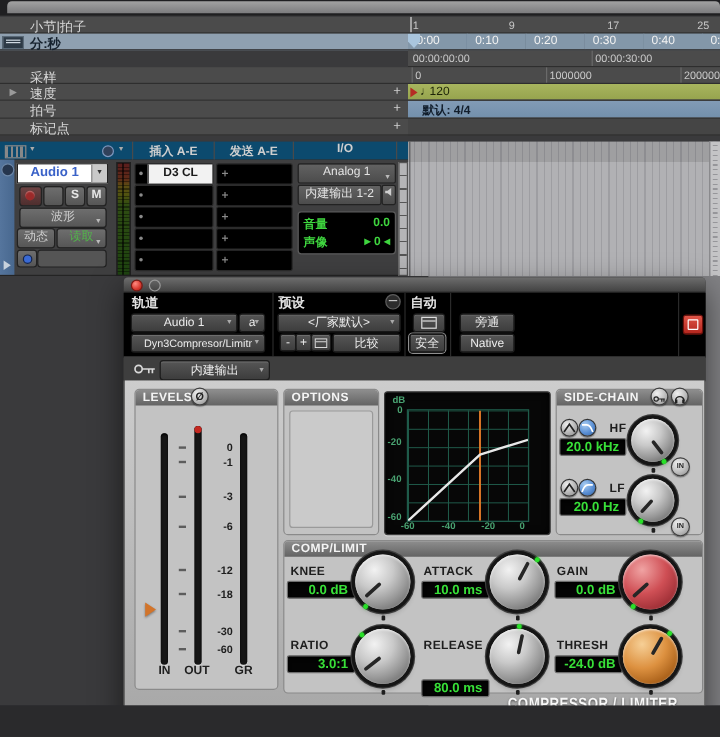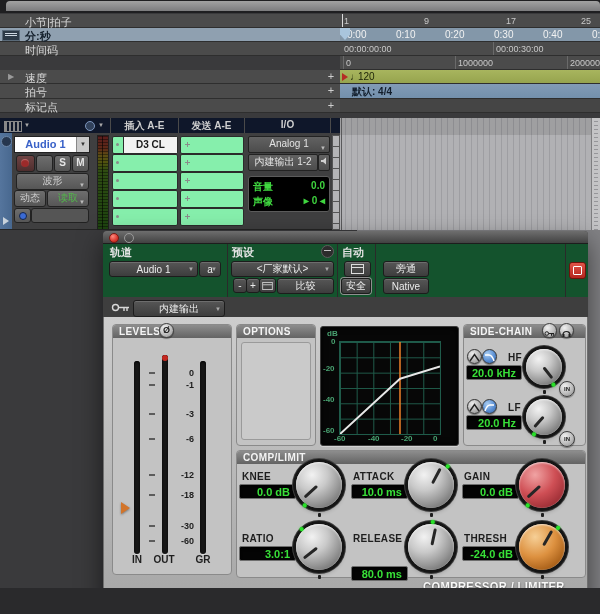--- a/index.html
+++ b/index.html
@@ -26,37 +26,37 @@
   .playflag{position:absolute;left:0;top:0;width:10px;height:12px;background:#a9c5dd;
        clip-path:polygon(0 0,100% 0,100% 55%,50% 100%,0 55%);}
   .tempobar{position:absolute;inset:0;background:linear-gradient(#a8b55e,#96a44e);color:#1d2408;font-size:10px;}
   .meterbar{position:absolute;inset:0;background:linear-gradient(#829bb6,#7390ac);color:#121e2c;font-size:10px;font-weight:bold;}
   .redtri{position:absolute;left:2px;top:3px;width:0;height:0;border-left:6px solid #b52c24;border-top:4px solid transparent;border-bottom:4px solid transparent;}
   .exp{position:absolute;left:8px;top:2px;color:#9a9a9a;font-size:8px;}
   .msicon{position:absolute;left:2px;top:2px;width:16px;height:9px;background:#2d3a46;border:1px solid #5a6a78;}
   .msicon:before{content:"";position:absolute;left:2px;top:2px;right:2px;height:1px;background:#cfd9e2;box-shadow:0 2px 0 #cfd9e2;}
 
   
-  .thead{left:0;top:118px;width:340px;height:15px;background:#0f172a;border-bottom:1px solid #1c1c1c;color:#cfcfcf;font-size:10px;font-weight:bold;}
+  .thead{left:0;top:118px;width:340px;height:15px;background:#0c4a6e;border-bottom:1px solid #1c1c1c;color:#cfcfcf;font-size:10px;font-weight:bold;}
   .thead .col{position:absolute;top:1px;text-align:center;}
   .cdiv{position:absolute;top:0;bottom:0;width:1px;background:#4a4a4a;}
   .trackrow{left:0;top:133px;width:340px;height:96px;background:#3f3f40;border-bottom:1px solid #242424;}
   .bluestrip{position:absolute;left:0;top:0;width:12px;height:96px;background:linear-gradient(90deg,#55759d,#48688f);}
   .namebox{position:absolute;left:14px;top:3px;width:74px;height:15px;background:#fff;border:1px solid #222;}
   .namebox .nm{position:absolute;left:0;right:13px;top:1px;text-align:center;color:#3a62c8;font-size:11px;font-weight:bold;}
   .namebox .dd2{position:absolute;right:0;top:0;bottom:0;width:12px;background:#c9c9c9;border-left:1px solid #888;color:#333;font-size:6px;text-align:center;line-height:14px;}
   .tbtn{position:absolute;height:15px;background:linear-gradient(#6e6e6e,#565656);border:1px solid #222;border-radius:3px;color:#e6e6e6;font-size:10px;font-weight:bold;text-align:center;line-height:14px;}
   .recbtn{background:linear-gradient(#6e4343,#4e2e2e);}
   .recdot{position:absolute;left:4px;top:3px;width:8px;height:8px;border-radius:50%;background:#9c2a2a;box-shadow:inset 0 1px 1px rgba(255,255,255,.3);}
   .ddg{position:absolute;right:3px;top:4px;color:#bbb;font-size:6px;}
   .trkmeter{position:absolute;left:97px;top:2px;width:10px;height:93px;border:1px solid #202020;
        background:linear-gradient(180deg,#5a1d1d 0%,#5e2a18 14%,#5c4c14 20%,#525310 28%,#2e4c12 38%,#1e4410 100%),#222;
        background-blend-mode:normal;}
   .trkmeter:before{content:"";position:absolute;inset:0;background:repeating-linear-gradient(180deg,rgba(0,0,0,.4) 0 1px,transparent 1px 3px),linear-gradient(90deg,transparent 0 4px,rgba(0,0,0,.6) 4px 5px,transparent 5px);}
-  .slot{position:absolute;height:16px;background:#86efac;border:1px solid #2b2b2b;border-radius:2px;}
+  .slot{position:absolute;height:16px;background:#000000;border:1px solid #2b2b2b;border-radius:2px;}
   .slot .dot{position:absolute;left:3px;top:6px;width:3px;height:3px;border-radius:50%;background:#8a8a8a;}
   .slot .iname{position:absolute;left:10px;top:0;right:0;bottom:0;background:#f2f2f2;color:#1a1a1a;font-size:10px;font-weight:bold;text-align:center;line-height:15px;border-left:1px solid #2b2b2b;}
   .scross{position:absolute;left:4px;top:5px;width:5px;height:5px;}
   .scross:before{content:"";position:absolute;left:2px;top:0;width:1px;height:5px;background:#8a8a8a;}
   .scross:after{content:"";position:absolute;left:0;top:2px;width:5px;height:1px;background:#8a8a8a;}
   .iobtn{position:absolute;height:15px;background:linear-gradient(#626262,#4c4c4c);border:1px solid #222;border-radius:2px;color:#e3e3e3;font-size:10px;text-align:center;line-height:14px;}
   .iobox{position:absolute;left:248px;top:43px;width:80px;height:34px;background:#000;border:1px solid #5c5c5c;border-radius:3px;color:#3fd63f;font-size:10px;font-weight:bold;}
   .iorow{position:absolute;left:4px;right:4px;height:14px;}
   .iorow .v{position:absolute;right:0;top:1px;}
   .iorow .l{position:absolute;left:0;top:1px;}
@@ -74,21 +74,21 @@
   .graybackdrop{left:357px;top:230px;width:243px;height:384px;background:#828285;}
 
   
   .plugin{left:103px;top:231px;width:485px;height:371px;border-radius:4px 4px 0 0;
        box-shadow:0 10px 26px rgba(0,0,0,.55);background:#3a3a3a;}
   .ptitle{position:absolute;left:0;top:0;right:0;height:12px;border-radius:4px 4px 0 0;
        background:linear-gradient(#6e6e6e,#424242);border-bottom:1px solid #1d1d1d;}
   .tl{position:absolute;top:2px;width:8px;height:8px;border-radius:50%;}
   .tl.red{left:6px;background:radial-gradient(circle at 35% 30%,#ff8a80,#d8382e 60%,#a32019);border:1px solid #7c1812;}
   .tl.gray{left:21px;background:transparent;border:1px solid #9a9a9a;}
-  .phdr{position:absolute;left:0;top:13px;right:0;height:53px;background:#14532d;border-bottom:1px solid #242424;}
+  .phdr{position:absolute;left:0;top:13px;right:0;height:53px;background:#000000;border-bottom:1px solid #242424;}
   .plab{position:absolute;color:#e2e2e2;font-size:11px;font-weight:bold;top:1px;}
   .pdiv{position:absolute;top:0;bottom:0;width:1px;background:#2a2a2a;}
   .dbtn{position:absolute;background:linear-gradient(#565656,#3d3d3d);border:1px solid #1c1c1c;border-radius:3px;
         color:#ececec;font-size:10px;box-shadow:inset 0 1px 0 rgba(255,255,255,.14);display:flex;align-items:center;justify-content:center;cursor:pointer;}
   .dbtn .dd{position:absolute;right:3px;top:50%;margin-top:-4px;color:#aaa;font-size:6px;line-height:8px;}
   .dbtn.sm{font-size:9px;}
   .safe{box-shadow:inset 0 1px 0 rgba(255,255,255,.14),0 0 0 1px #8f8f8f;}
   .target{position:absolute;background:linear-gradient(#e05548,#b3251d);border:1px solid #6e120c;border-radius:3px;}
   .target:before{content:"";position:absolute;left:3px;top:3px;right:3px;bottom:3px;border:1px solid #fff;border-radius:1px;}
   .winicon{width:11px;height:8px;border:1px solid #ddd;position:relative;}
@@ -149,22 +149,22 @@
       <div class="grab"></div>
     </div>
 
   <div class="abs rl-row" style="top:14px;height:13px;">
     <span class="lab">小节|拍子</span>
   </div>
   <div class="abs rl-row hl" style="top:28px;height:13px;">
     <span class="msicon"></span>
     <span class="lab">分:秒</span>
   </div>
-  <div class="abs rl-row" style="top:42px;height:13px;">
-    <span class="lab">时间码</span>
+  <div class="abs rl-row" style="top:56px;height:13px;">
+    <span class="lab">采样</span>
   </div>
   <div class="abs rl-row" style="top:70px;height:13px;">
     <span class="exp">▶</span>
     <span class="lab">速度</span>
     <span class="plus">+</span>
   </div>
   <div class="abs rl-row" style="top:84px;height:14px;">
     <span class="lab">拍号</span>
     <span class="plus">+</span>
   </div>
@@ -340,20 +340,24 @@
       <span class="plab" style="left:129px;">预设</span>
       <span class="circminus" style="left:218px;top:1px;"></span>
       <span class="plab" style="left:239px;">自动</span>
 
       <div class="dbtn" style="left:6px;top:17px;width:87px;height:14px;">
           <span>Audio 1</span>
           <span class="dd">▼</span>
         </div>
       <div class="dbtn" style="left:96px;top:17px;width:20px;height:14px;">
           <span>a</span>
+          <span class="dd">▼</span>
+        </div>
+      <div class="dbtn sm" style="left:6px;top:34px;width:110px;height:14px;">
+          <span>Dyn3Compresor/Limitr</span>
           <span class="dd">▼</span>
         </div>
 
       <div class="dbtn" style="left:128px;top:17px;width:101px;height:14px;">
           <span>&lt;厂家默认&gt;</span>
           <span class="dd">▼</span>
         </div>
       <div class="dbtn" style="left:130px;top:34px;width:12px;height:13px;">-</div>
       <div class="dbtn" style="left:143px;top:34px;width:12px;height:13px;">+</div>
       <div class="dbtn" style="left:156px;top:34px;width:15px;height:13px;">

